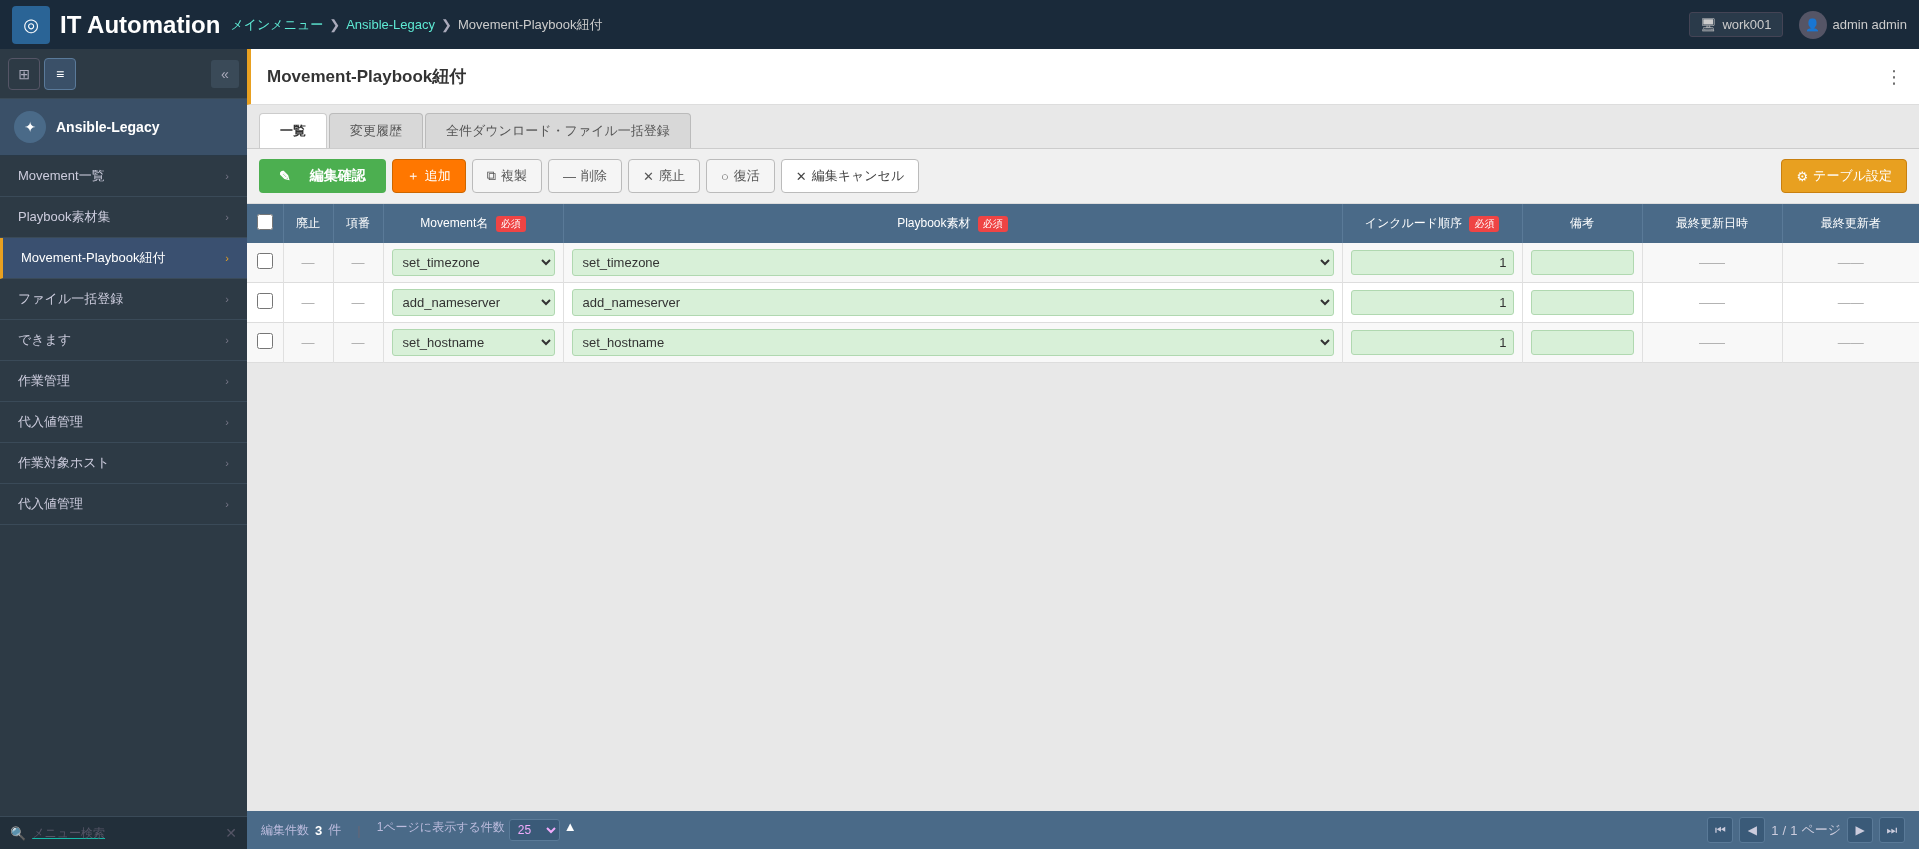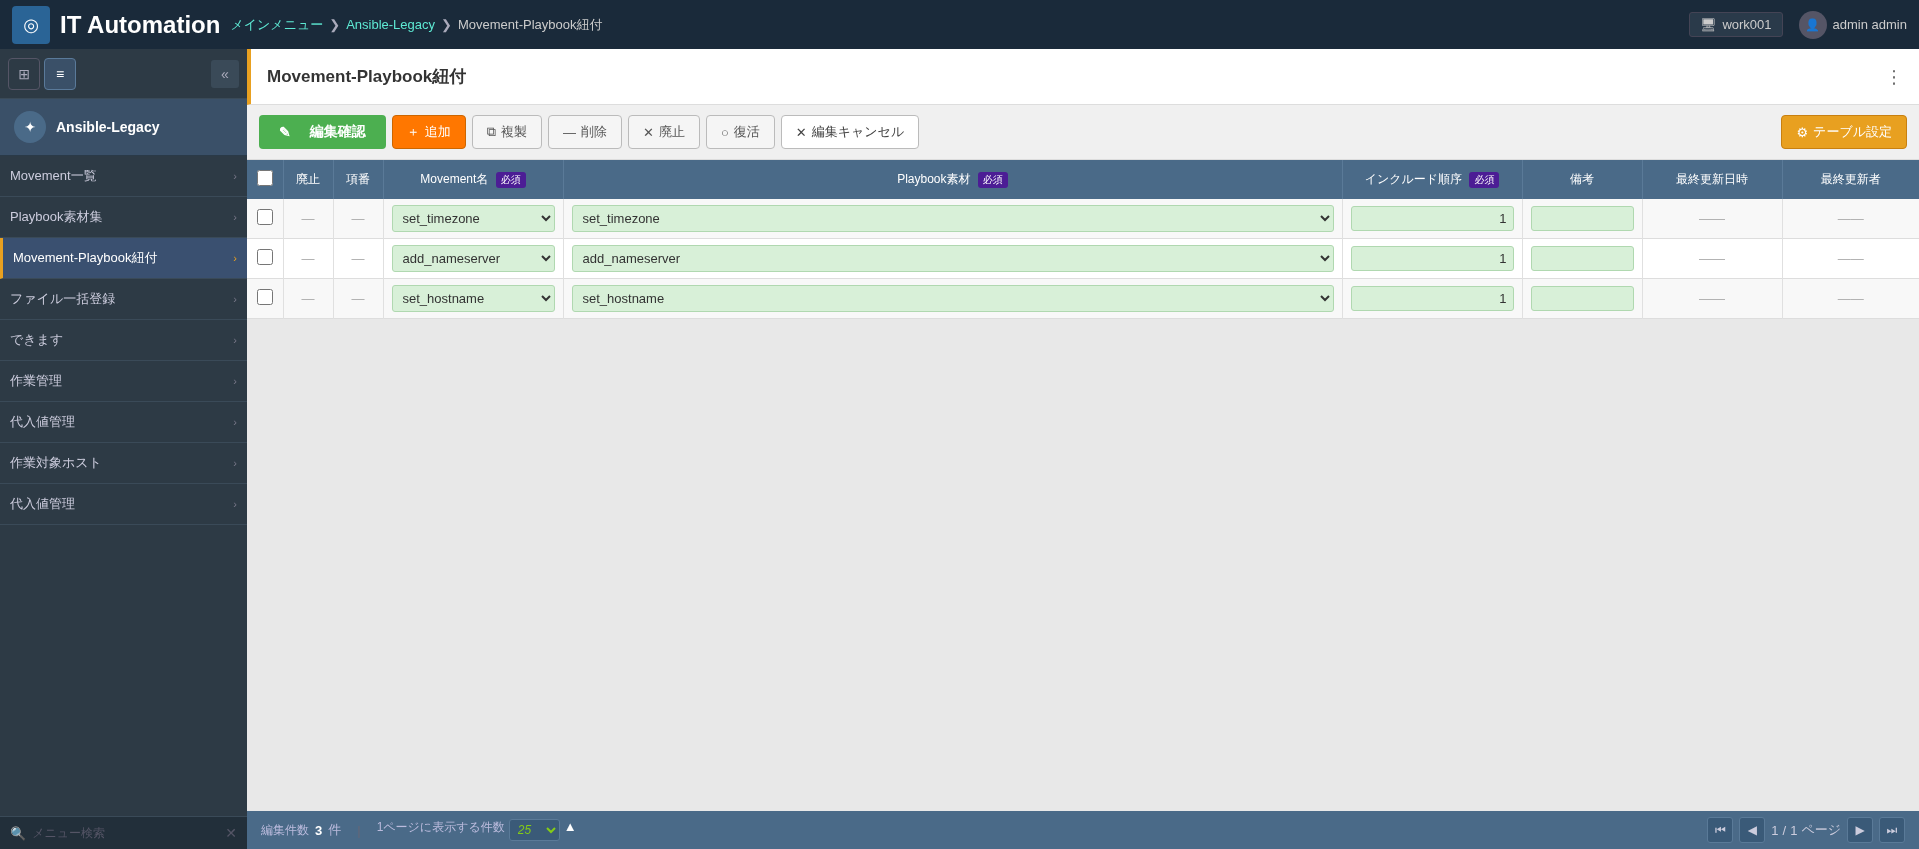--- a/index.html
+++ b/index.html
@@ -149,21 +149,21 @@
     }
 
     .sidebar-menu {
       flex: 1;
       overflow-y: auto;
     }
     .sidebar-item {
       display: flex;
       align-items: center;
       justify-content: space-between;
-      padding: 11px 10px;
+      padding: 11px 18px;
       color: #ccd;
       cursor: pointer;
       border-bottom: 1px solid #3a4a58;
       font-size: 13px;
     }
     .sidebar-item.active {
       background: #3a5070;
       color: white;
       border-left: 3px solid #e8a020;
     }
@@ -178,20 +178,21 @@
       border-top: 1px solid #3a4a58;
       gap: 6px;
     }
     .sidebar-search input {
       flex: 1;
       background: transparent;
       border: none;
       color: #14b8a6;
       font-size: 12px;
       outline: none;
+      text-decoration: underline;
     }
     .sidebar-search input::placeholder { color: #556; }
     .search-clear {
       color: #556;
       cursor: pointer;
       font-size: 14px;
     }
 
     
     .content {
@@ -334,21 +335,21 @@
       font-size: 12px;
       font-weight: normal;
       text-align: center;
       border-right: 1px solid #5a7a98;
       white-space: nowrap;
     }
     thead th:last-child { border-right: none; }
 
     .required-badge {
       display: inline-block;
-      background: #4c1d95;
+      background: #ef4444;
       color: white;
       font-size: 10px;
       padding: 1px 5px;
       border-radius: 3px;
       margin-left: 4px;
       vertical-align: middle;
     }
 
     tbody tr {
       border-bottom: 1px solid #ddd;
@@ -449,26 +450,25 @@
       align-items: center;
       gap: 4px;
     }
     .per-page-select {
       display: flex;
       gap: 4px;
     }
     .per-page-select select {
       background: #3a5a78;
       border: 1px solid #5a7a98;
-      color: #84cc16;
+      color: #f0abfc;
       border-radius: 3px;
       padding: 2px 4px;
       font-size: 12px;
       outline: none;
-      font-style: italic;
     }
   </style>
 </head>
 <body>
 
 <div class="header">
   <div class="header-left">
     <div class="logo-icon">◎</div>
     <span class="app-title">IT Automation</span>
     <div class="breadcrumb">
@@ -553,20 +553,25 @@
     </div>
   </div>
 
   <div class="content">
 
     <div class="page-header">
       <span class="page-title">Movement-Playbook紐付</span>
       <span class="page-menu-btn">⋮</span>
     </div>
 
+    <div class="tabs">
+      <div class="tab active">一覧</div>
+      <div class="tab">変更履歴</div>
+      <div class="tab">全件ダウンロード・ファイル一括登録</div>
+    </div>
 
     <div class="toolbar">
       <button class="btn btn-green">
         <span>✎</span>
         <span>　編集確認</span>
       </button>
       <button class="btn btn-orange">
         <span>＋</span>
         <span>追加</span>
       </button>

